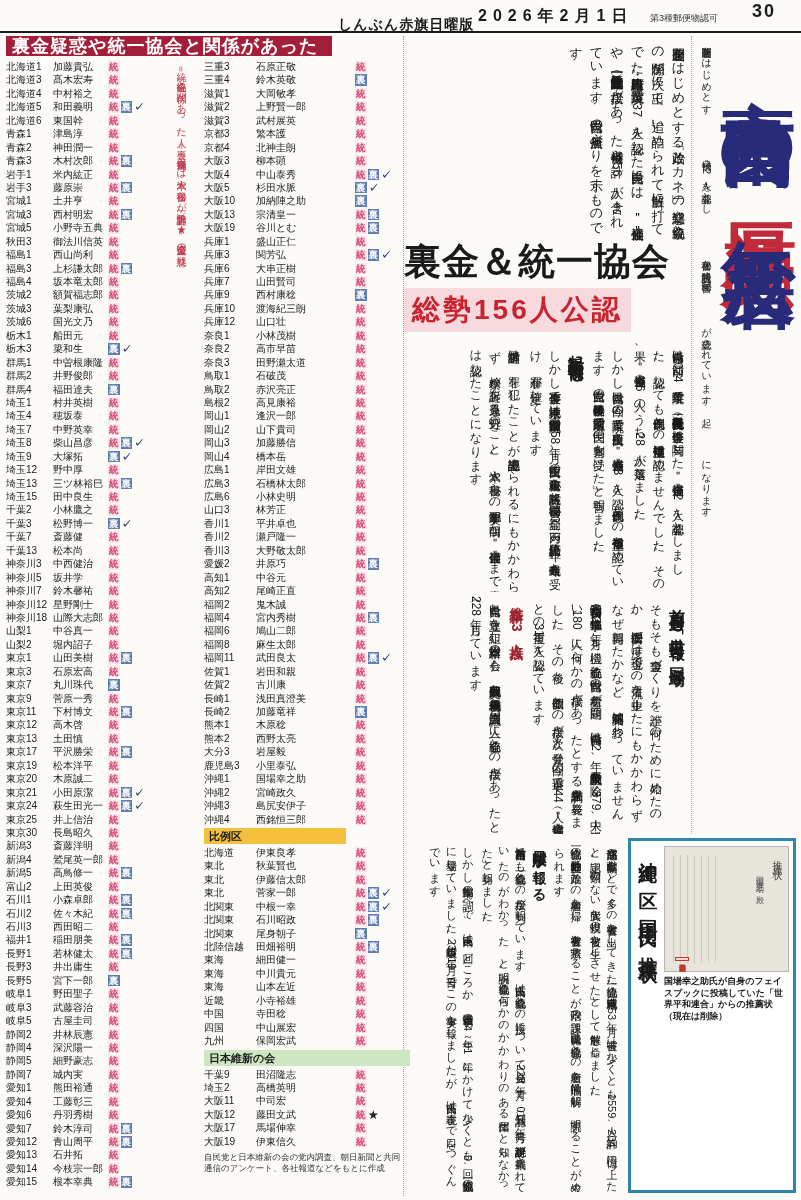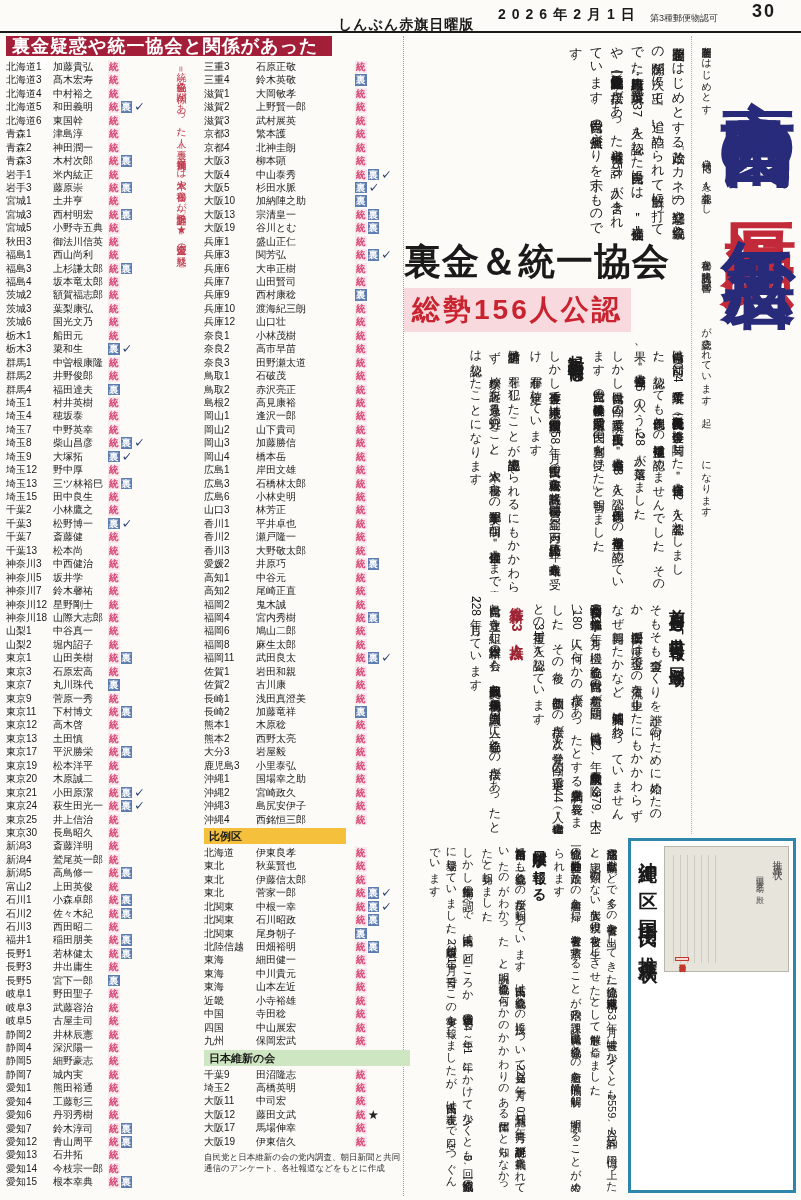--- a/index.html
+++ b/index.html
@@ -2,21 +2,21 @@
 <html lang="ja"><head>
 <meta charset="utf-8">
 <style>
   html,body{margin:0;padding:0}
   body{width:801px;height:1200px;position:relative;background:#fcfbf7;color:#1a1a1a;
        font-family:"Liberation Sans",sans-serif;overflow:hidden}
   .abs{position:absolute}
   .vert{writing-mode:vertical-rl;text-orientation:mixed}
   
   .pub{left:338px;top:16px;font-size:14px;font-weight:bold;letter-spacing:1px}
-  .hdate{left:498px;top:6px;font-size:14px;font-weight:bold;letter-spacing:6px}
+  .hdate{left:478px;top:6px;font-size:16px;font-weight:bold;letter-spacing:6px}
   .cert{left:650px;top:12px;font-size:9px;color:#333}
   .pnum{left:752px;top:1px;font-size:18px;font-weight:bold;letter-spacing:2px}
   .headrule{left:0;top:31px;width:801px;border-top:2px solid #1a1a1a;height:0}
   
   .list{left:6px;top:36px;width:397px;height:1160px;border-right:1px dotted #9a9a9a}
   .list-title{width:326px;height:20px;background:#a31e38;color:#fff;font-weight:bold;
               font-size:18px;line-height:20px;padding-left:6px;letter-spacing:1px;box-sizing:border-box}
   .col1{position:absolute;left:0;top:24px;width:154px}
   .col2{position:absolute;left:198px;top:24px;width:213px}
   .legend{position:absolute;left:154px;top:28px;height:690px;width:27px;
@@ -1502,14 +1502,15 @@
 
 <div class="abs okibox">
   <div class="oki-head">沖縄１区　国場氏に推薦状</div>
   <div class="oki-right">
     <div class="letter">
       <div class="lt-lines"></div>
       <div class="lt1">推薦状</div>
       <div class="lt2">国場幸之助　殿</div>
       <div class="seal">世界平和連合</div>
     </div>
+    <div class="caption">国場幸之助氏が自身のフェイスブックに投稿していた「世界平和連合」からの推薦状（現在は削除）</div>
   </div>
 </div>
 
 </body></html>

